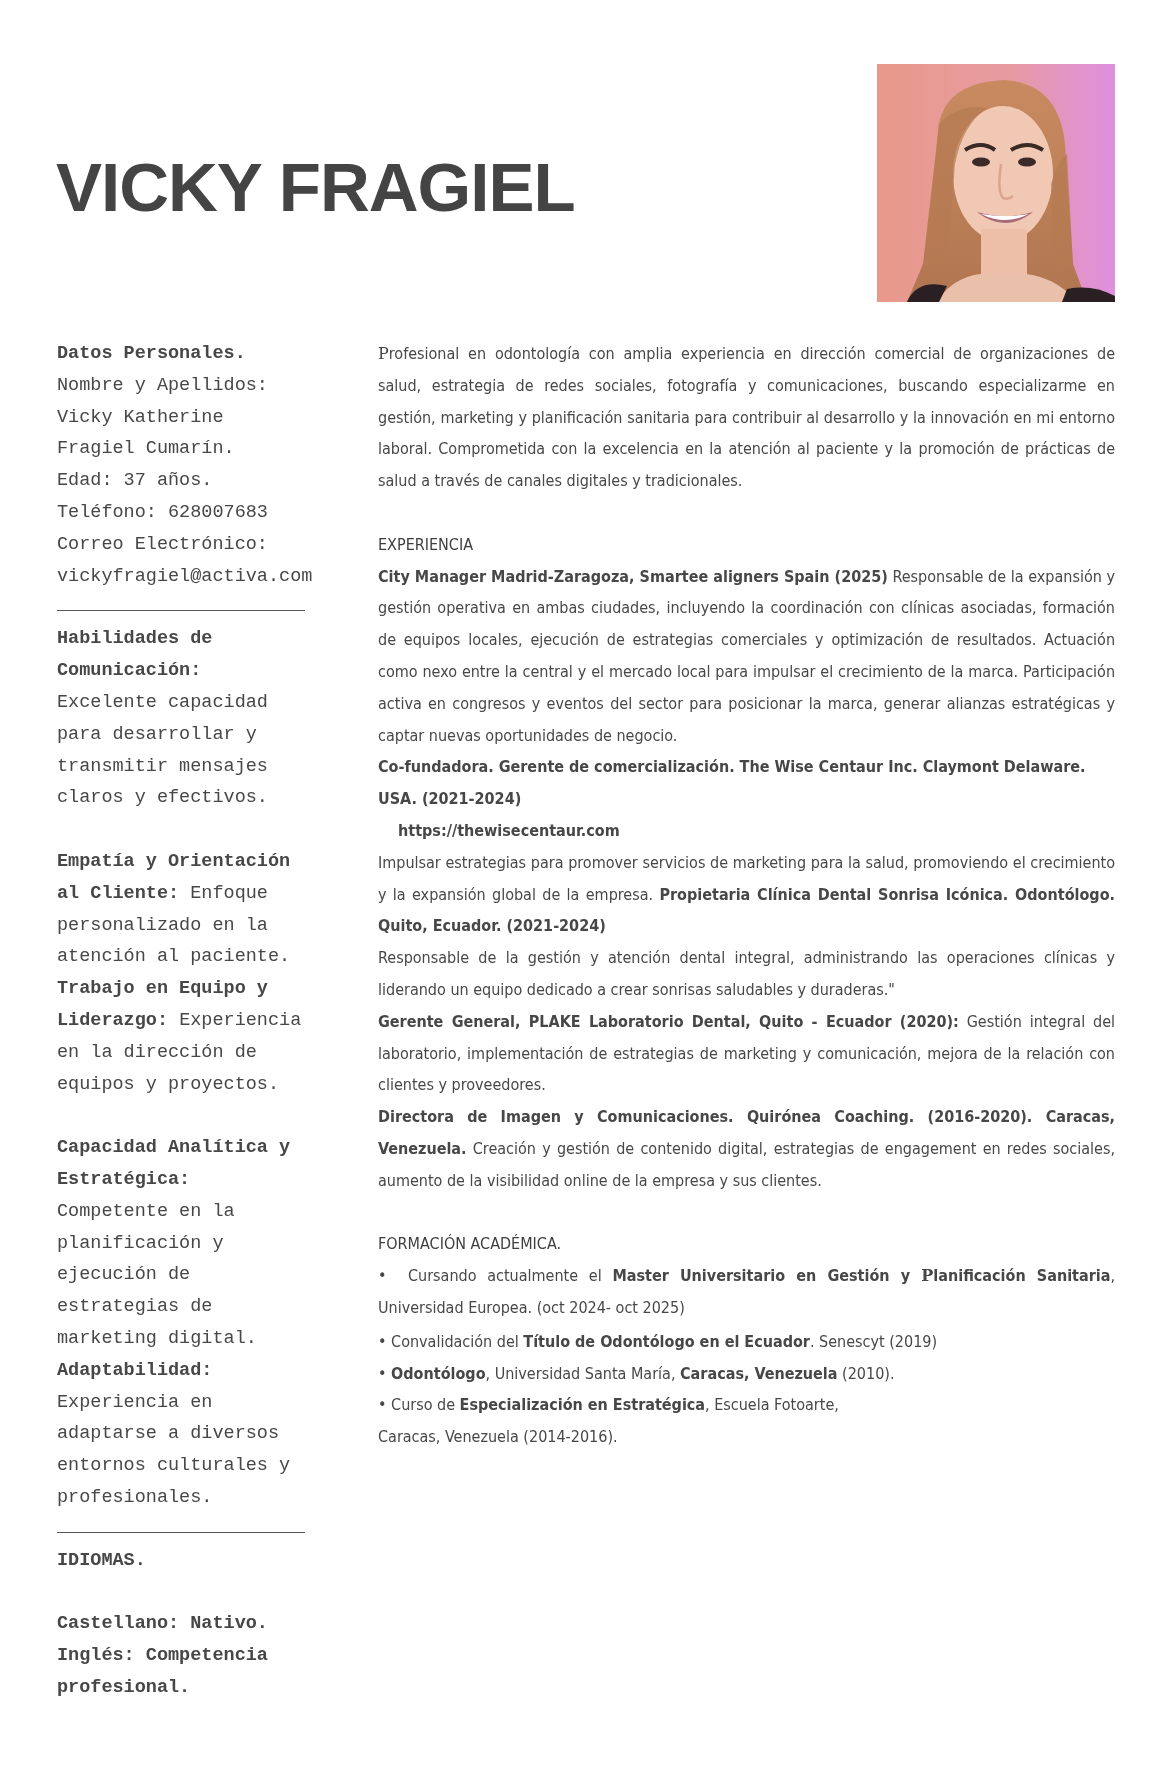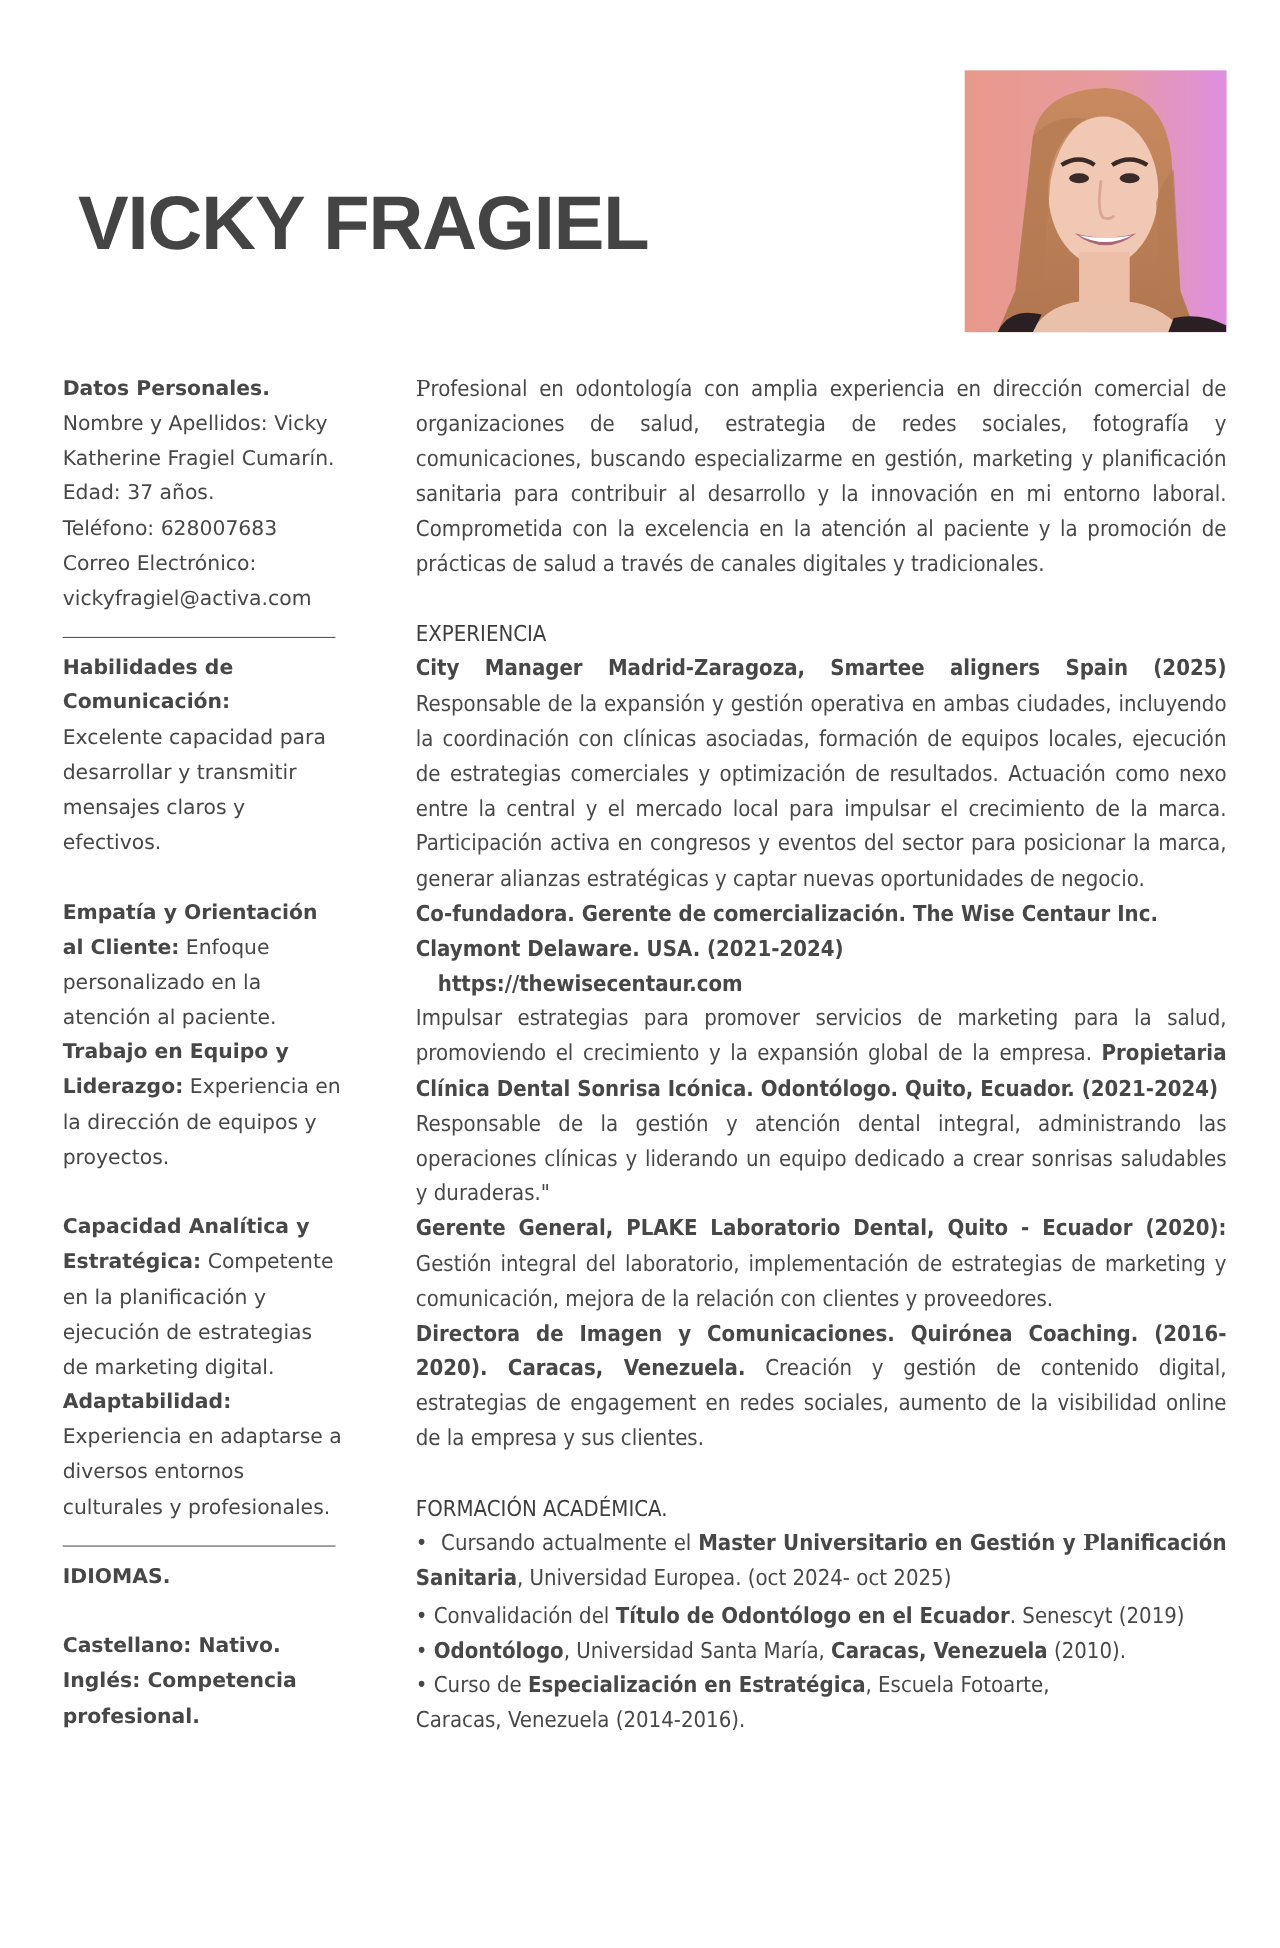--- a/index.html
+++ b/index.html
@@ -1,35 +1,35 @@
 <!DOCTYPE html>
 <html><head>
 <meta charset="utf-8">
 <style>
   html, body { margin: 0; padding: 0; background: #ffffff; }
   body { width: 1164px; height: 1771px; position: relative; overflow: hidden;
          font-family: "DejaVu Sans", sans-serif; color: #454545; }
-  .name { position: absolute; left: 55px; top: 152px; margin: 16px;
+  .name { position: absolute; left: 55px; top: 152px; margin: 1px;
           font-family: "Liberation Sans", sans-serif; font-weight: bold;
           font-size: 69px; letter-spacing: -1px; color: #444444; line-height: 1; }
   .photo { position: absolute; left: 877px; top: 64px; width: 238px; height: 238px;
            overflow: hidden;
            background: linear-gradient(90deg, #e89a8c 0%, #e8998e 45%, #e59bc0 80%, #df90df 100%); }
   .photo svg { display: block; width: 100%; height: 100%; }
 
   .left { position: absolute; left: 57px; top: 338px; width: 255px;
           font-size: 18.5px; line-height: 31.8px; color: #474747; }
-  .left p { margin: 0; }
+  .left p { margin: 0; font-family: Liberation Mono, monospace; }
   .left .b { font-weight: bold; }
   .left .gap { height: 31.8px; }
   .divider { display: block; width: 248px; border-bottom: 1.5px solid #555; height: 18px; margin-bottom: 12px; }
 
   .right { position: absolute; left: 378px; top: 338px; width: 737px;
            font-family: "DejaVu Sans Condensed", "DejaVu Sans", sans-serif;
-           font-size: 20px; line-height: 31.8px; color: #474747; text-align: justify; }
+           font-size: 16px; line-height: 31.8px; color: #474747; text-align: justify; }
   .right p { margin: 0; }
   .right .b { font-weight: bold; text-align: center; }
   .right .heading { font-weight: normal; color: #3e3e3e; text-align: left; }
   .right .gap { height: 31.8px; }
   .right .edu { text-align: left; }
   .right .edu-first { text-align: justify; text-align-last: left; }
   .serifP { font-family: "DejaVu Serif", serif; }
   a.link { color: #474747; text-decoration: none; font-weight: bold; margin-left: 20px; }
 </style>
 </head>

